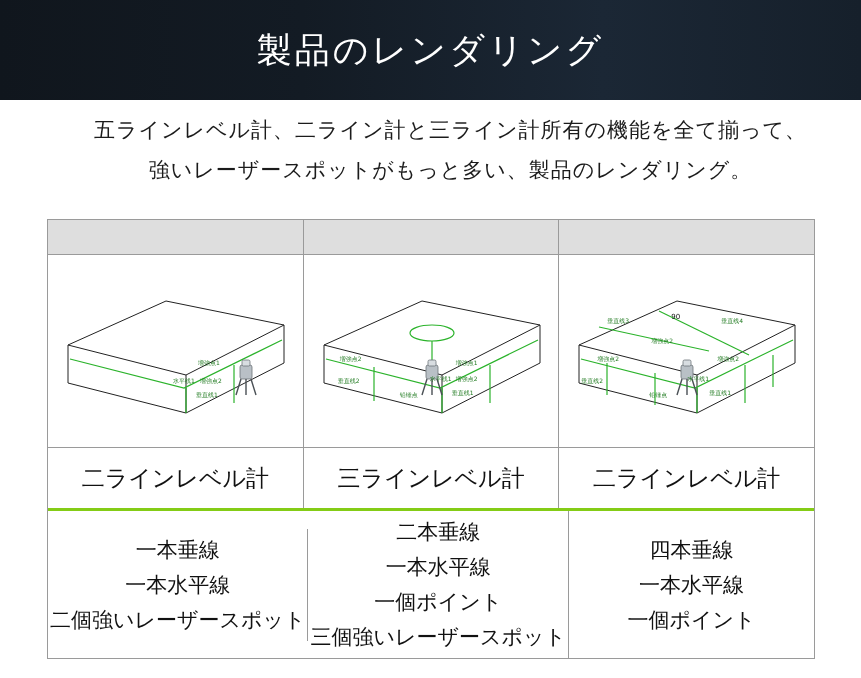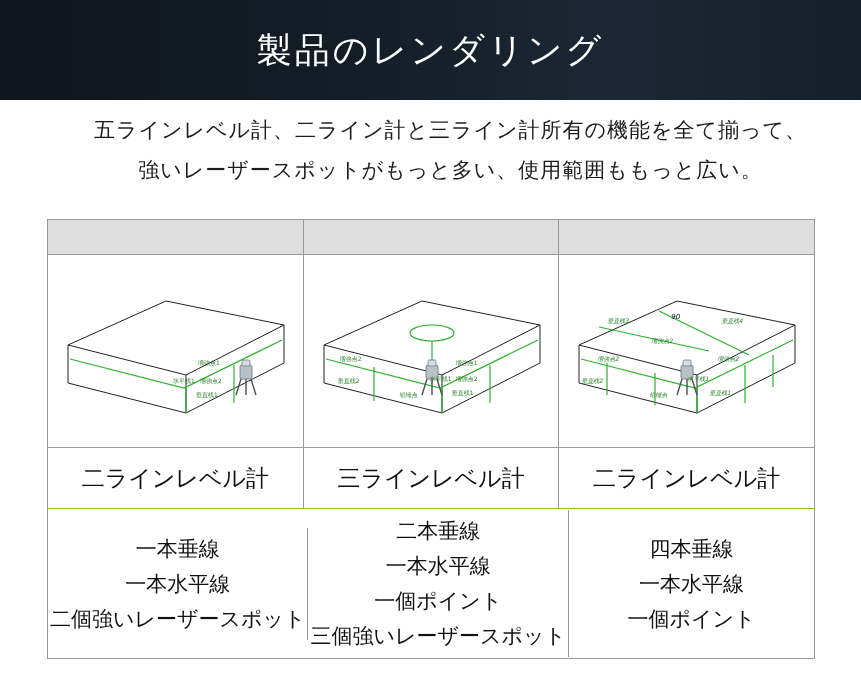--- a/index.html
+++ b/index.html
@@ -82,25 +82,25 @@
     height: 192px;
     border-bottom: 1px solid #9a9a9a;
     display: flex;
   }
   .row-img .cell {
     flex: 1 1 33.3333%;
     border-right: 1px solid #9a9a9a;
     position: relative;
     overflow: hidden;
   }
-  .row-img .cell:last-child { border-right: none; font-style: italic; }
+  .row-img .cell:last-child { border-right: none; }
 
   .row-name {
     height: 60px;
-    border-bottom: 1px solid #84cc16;
+    border-bottom: 3px solid #84cc16;
     display: flex;
   }
   .row-name .cell {
     flex: 1 1 33.3333%;
     border-right: 1px solid #9a9a9a;
     display: flex;
     align-items: center;
     justify-content: center;
     font-size: 23px;
     color: #111;
@@ -146,21 +146,21 @@
 <body>
 
 <div class="page">
 
   <div class="banner">
     <div class="banner-title">製品のレンダリング</div>
   </div>
 
   <div class="subtitle">
     <span class="line">五ラインレベル計、二ライン計と三ライン計所有の機能を全て揃って、</span>
-    <span class="line">強いレーザースポットがもっと多い、使用範囲ももっと広い。</span>
+    <span class="line">強いレーザースポットがもっと多い、製品のレンダリング。</span>
   </div>
 
   <div class="table">
 
     <div class="row-head">
       <div class="cell"></div>
       <div class="cell"></div>
       <div class="cell"></div>
     </div>
 

